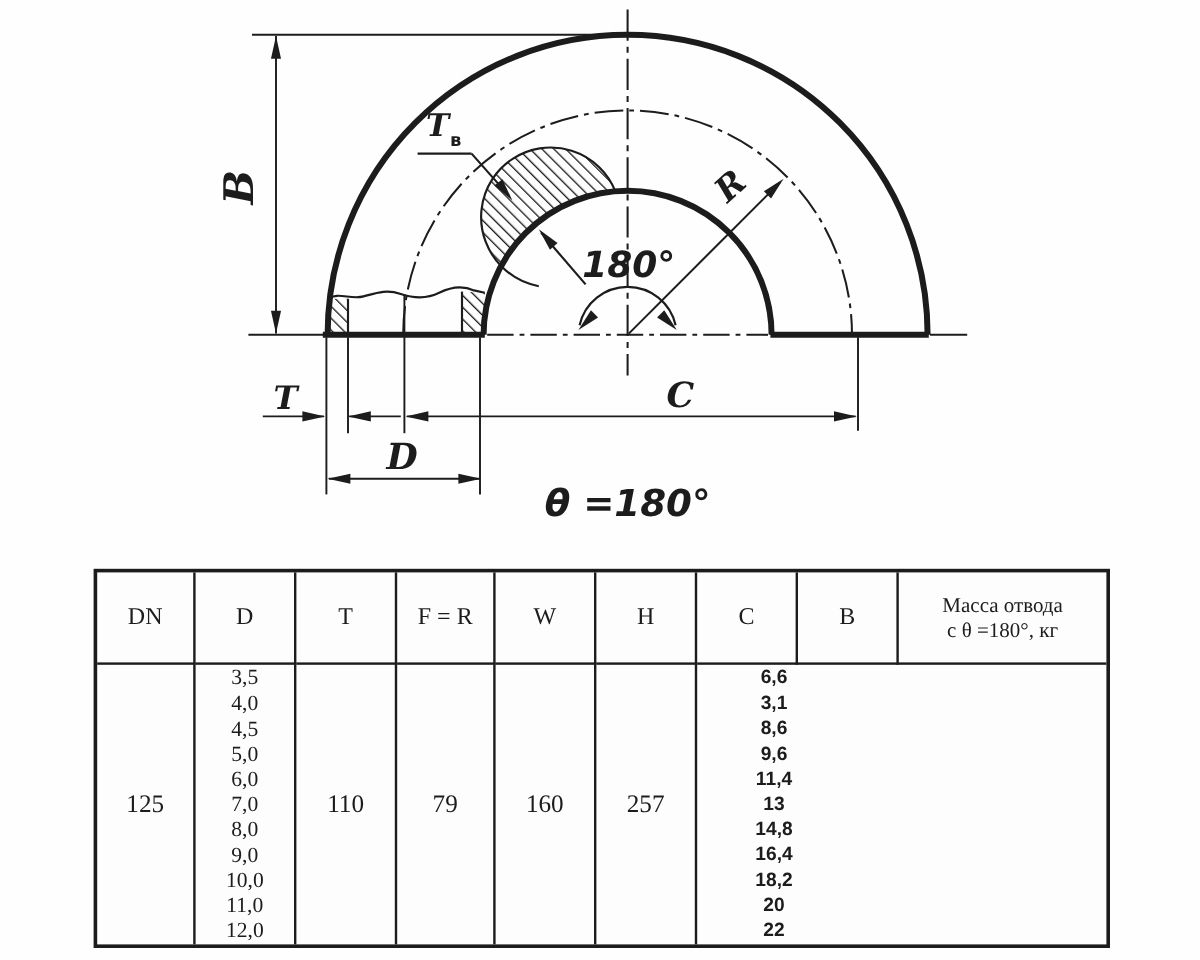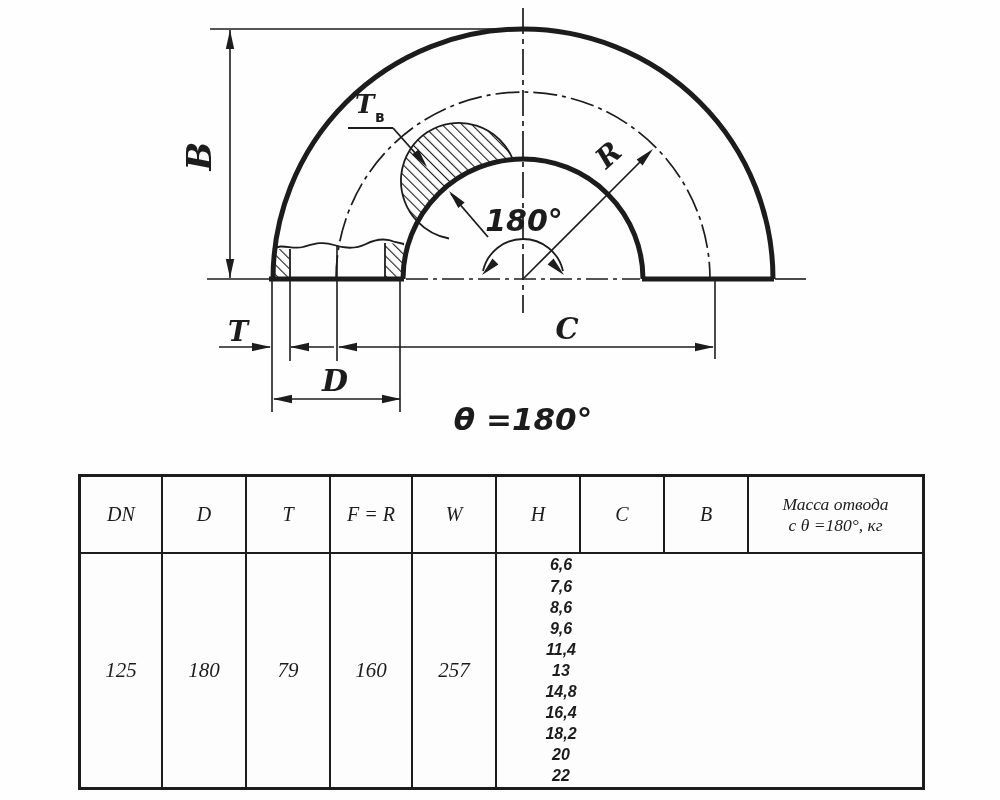--- a/index.html
+++ b/index.html
@@ -27,21 +27,20 @@
     grid-template-rows:77px 1fr;
     background:#fdfdfd;
   }
   .cell{
     border-right:2px solid #1c1c1c;
     border-bottom:2px solid #1c1c1c;
     display:flex;flex-direction:column;
     align-items:center;justify-content:center;
     box-sizing:border-box;
     text-align:center;
-    font-style:italic;
   }
   .cell.lastcol{border-right:none;}
   .cell.bodyrow{border-bottom:none;}
   .hdr{font-size:20px;line-height:23px;}
   .hdr-mass{font-size:17.5px;line-height:21px;}
   .val{font-size:21px;}
   .list{display:flex;flex-direction:column;justify-content:center;}
   .list .ln{line-height:21.1px;font-size:18px;}
   .mass-list .ln{
     font-family:"Liberation Sans", sans-serif;
@@ -162,27 +161,40 @@
     </div>
     <div class="cell hdr">
       <span>B</span>
     </div>
     <div class="cell hdr hdr-mass lastcol">
       <span>Масса отвода</span>
       <span>с θ =180°, кг</span>
     </div>
 
     <div class="cell bodyrow val">125</div>
-    <div class="cell bodyrow val">180</div>
+    <div class="cell bodyrow list">
+      <div class="ln">3,5</div>
+      <div class="ln">4,0</div>
+      <div class="ln">4,5</div>
+      <div class="ln">5,0</div>
+      <div class="ln">6,0</div>
+      <div class="ln">7,0</div>
+      <div class="ln">8,0</div>
+      <div class="ln">9,0</div>
+      <div class="ln">10,0</div>
+      <div class="ln">11,0</div>
+      <div class="ln">12,0</div>
+    </div>
+    <div class="cell bodyrow val">110</div>
     <div class="cell bodyrow val">79</div>
     <div class="cell bodyrow val">160</div>
     <div class="cell bodyrow val">257</div>
     <div class="cell bodyrow list mass-list lastcol">
       <div class="ln">6,6</div>
-      <div class="ln">7,6</div>
+      <div class="ln">3,1</div>
       <div class="ln">8,6</div>
       <div class="ln">9,6</div>
       <div class="ln">11,4</div>
       <div class="ln">13</div>
       <div class="ln">14,8</div>
       <div class="ln">16,4</div>
       <div class="ln">18,2</div>
       <div class="ln">20</div>
       <div class="ln">22</div>
     </div>

